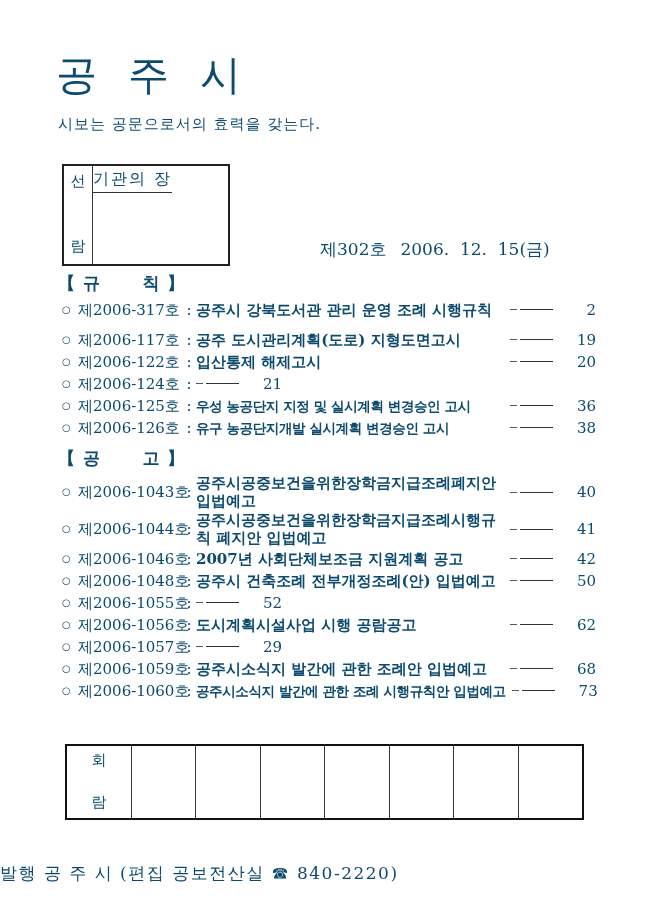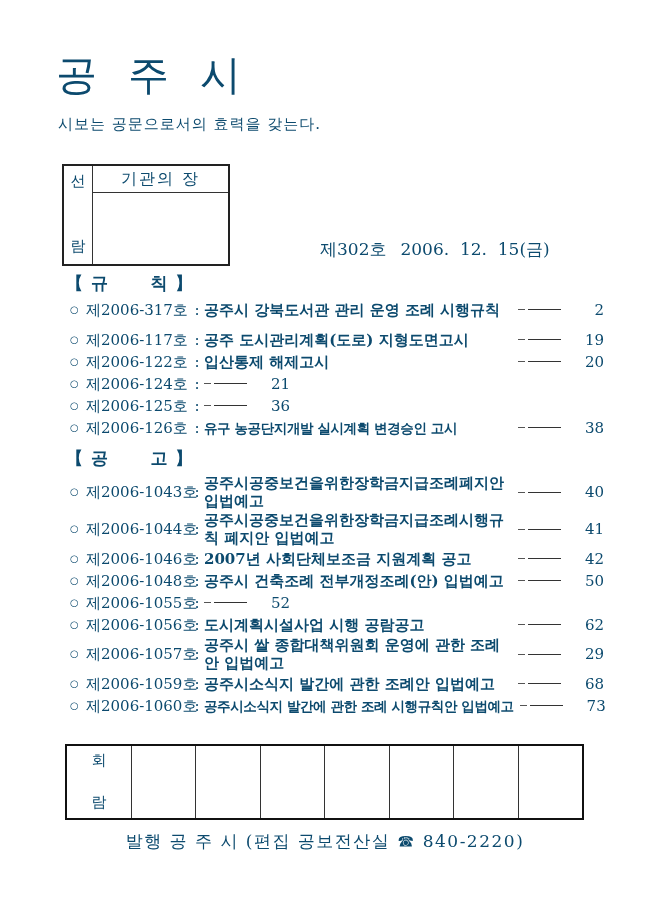--- a/index.html
+++ b/index.html
@@ -30,38 +30,38 @@
     width:164px;height:98px;
     border:2px solid #222;
     display:flex;
   }
   .approval-side{
     width:28px;border-right:1px solid #333;
     display:flex;flex-direction:column;justify-content:space-between;
     align-items:center;padding:6px 0 8px 0;
     font-size:15px;
   }
-  .approval-main{flex:1;display:flex;flex-direction:column;}
+  .approval-main{flex:1;display:flex;flex-direction:row;}
   .approval-header{
     height:26px;border-bottom:1px solid #333;
     display:flex;align-items:center;justify-content:center;
     font-size:16px;letter-spacing:2px;
   }
   .approval-blank{flex:1;}
 
   
   .issue-line{
     position:absolute;left:320px;top:238px;
     display:flex;gap:14px;
     font-size:17px;
   }
 
   
   .toc{
-    position:absolute;left:66px;top:272px;width:540px;
+    position:absolute;left:58px;top:272px;width:540px;
   }
   .section{margin-bottom:9px;}
   .sec-header{
     font-size:17px;font-weight:bold;letter-spacing:1px;
     margin-bottom:4px;
   }
   .toc-row{
     display:flex;align-items:center;
     margin:1px 0;min-height:21px;
     line-height:18px;
@@ -85,22 +85,22 @@
   }
   .cbox-first{
     width:64px;flex:none;
     display:flex;flex-direction:column;justify-content:space-between;
     align-items:center;padding:5px 0 6px 0;font-size:15px;
   }
   .cbox-cell{flex:1;border-left:1px solid #333;}
 
   
   .footer-line{
-    position:absolute;left:0;top:830px;width:650px;
-    text-align:center;font-size:17px;letter-spacing:1.5px;
+    position:absolute;left:0;top:862px;width:650px;
+    text-align:left;font-size:17px;letter-spacing:1.5px;
   }
 </style>
 </head>
 <body>
 
 <div class="page">
 
   <div class="city-title">공 주 시</div>
   <div class="tagline">시보는 공문으로서의 효력을 갖는다.</div>
 
@@ -167,20 +167,21 @@
         <span class="leader">
             <i></i>
             <b></b>
           </span>
         <span class="pagenum">21</span>
       </div>
       <div class="toc-row">
         <span class="bullet">○</span>
         <span class="docno">제2006-125호</span>
         <span class="colon">:</span>
+        <span class="ititle condensed">우성 농공단지 지정 및 실시계획 변경승인 고시</span>
         <span class="leader">
             <i></i>
             <b></b>
           </span>
         <span class="pagenum">36</span>
       </div>
       <div class="toc-row">
         <span class="bullet">○</span>
         <span class="docno">제2006-126호</span>
         <span class="colon">:</span>
@@ -257,21 +258,20 @@
         <span class="leader">
             <i></i>
             <b></b>
           </span>
         <span class="pagenum">62</span>
       </div>
       <div class="toc-row">
         <span class="bullet">○</span>
         <span class="docno">제2006-1057호</span>
         <span class="colon">:</span>
-        <span class="ititle">공주시 쌀 종합대책위원회 운영에 관한 조례안 입법예고</span>
         <span class="leader">
             <i></i>
             <b></b>
           </span>
         <span class="pagenum">29</span>
       </div>
       <div class="toc-row">
         <span class="bullet">○</span>
         <span class="docno">제2006-1059호</span>
         <span class="colon">:</span>

